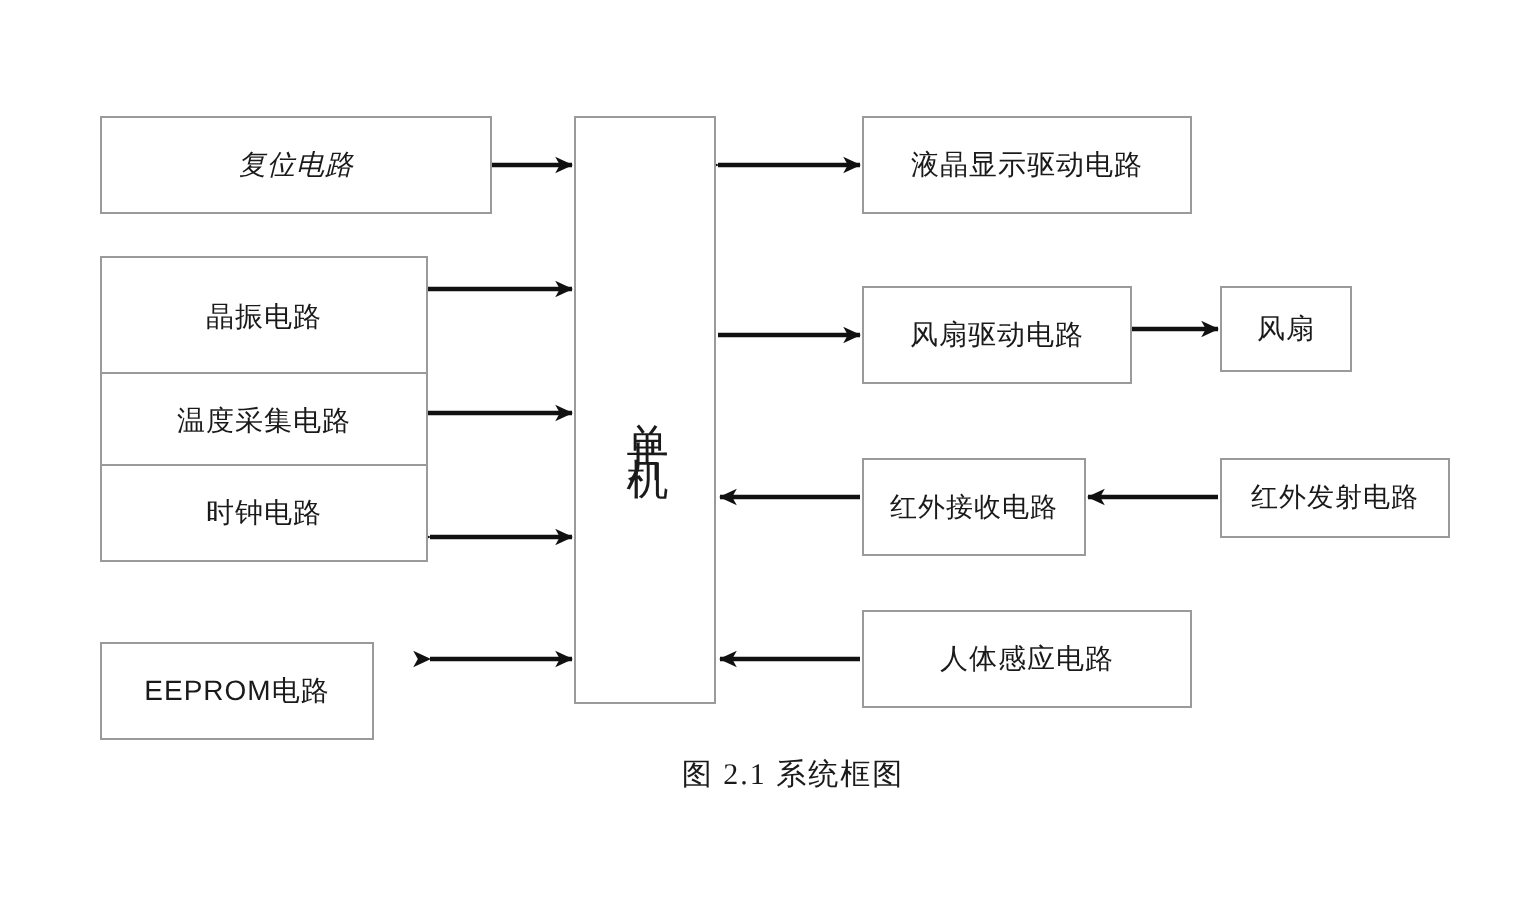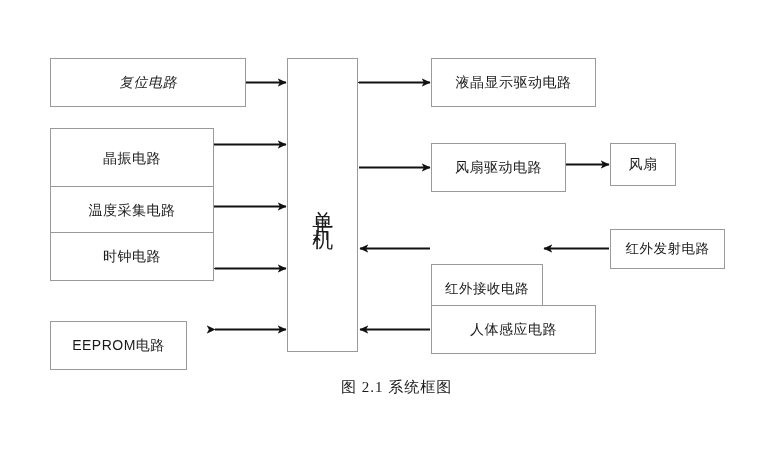--- a/index.html
+++ b/index.html
@@ -133,21 +133,21 @@
   </div>
 
   <div class="node" style="left:431px; top:143px; width:135px; height:49px;">
     <span>风扇驱动电路</span>
   </div>
 
   <div class="node" style="left:610px; top:143px; width:66px; height:43px;">
     <span>风扇</span>
   </div>
 
-  <div class="node" style="left:431px; top:229px; width:112px; height:49px;margin-top:35px;">
+  <div class="node" style="left:431px; top:229px; width:112px; height:49px;">
     <span class="node-small">红外接收电路</span>
   </div>
 
   <div class="node" style="left:610px; top:229px; width:115px; height:40px;">
     <span class="node-small">红外发射电路</span>
   </div>
 
   <div class="node" style="left:431px; top:305px; width:165px; height:49px;">
     <span>人体感应电路</span>
   </div>

